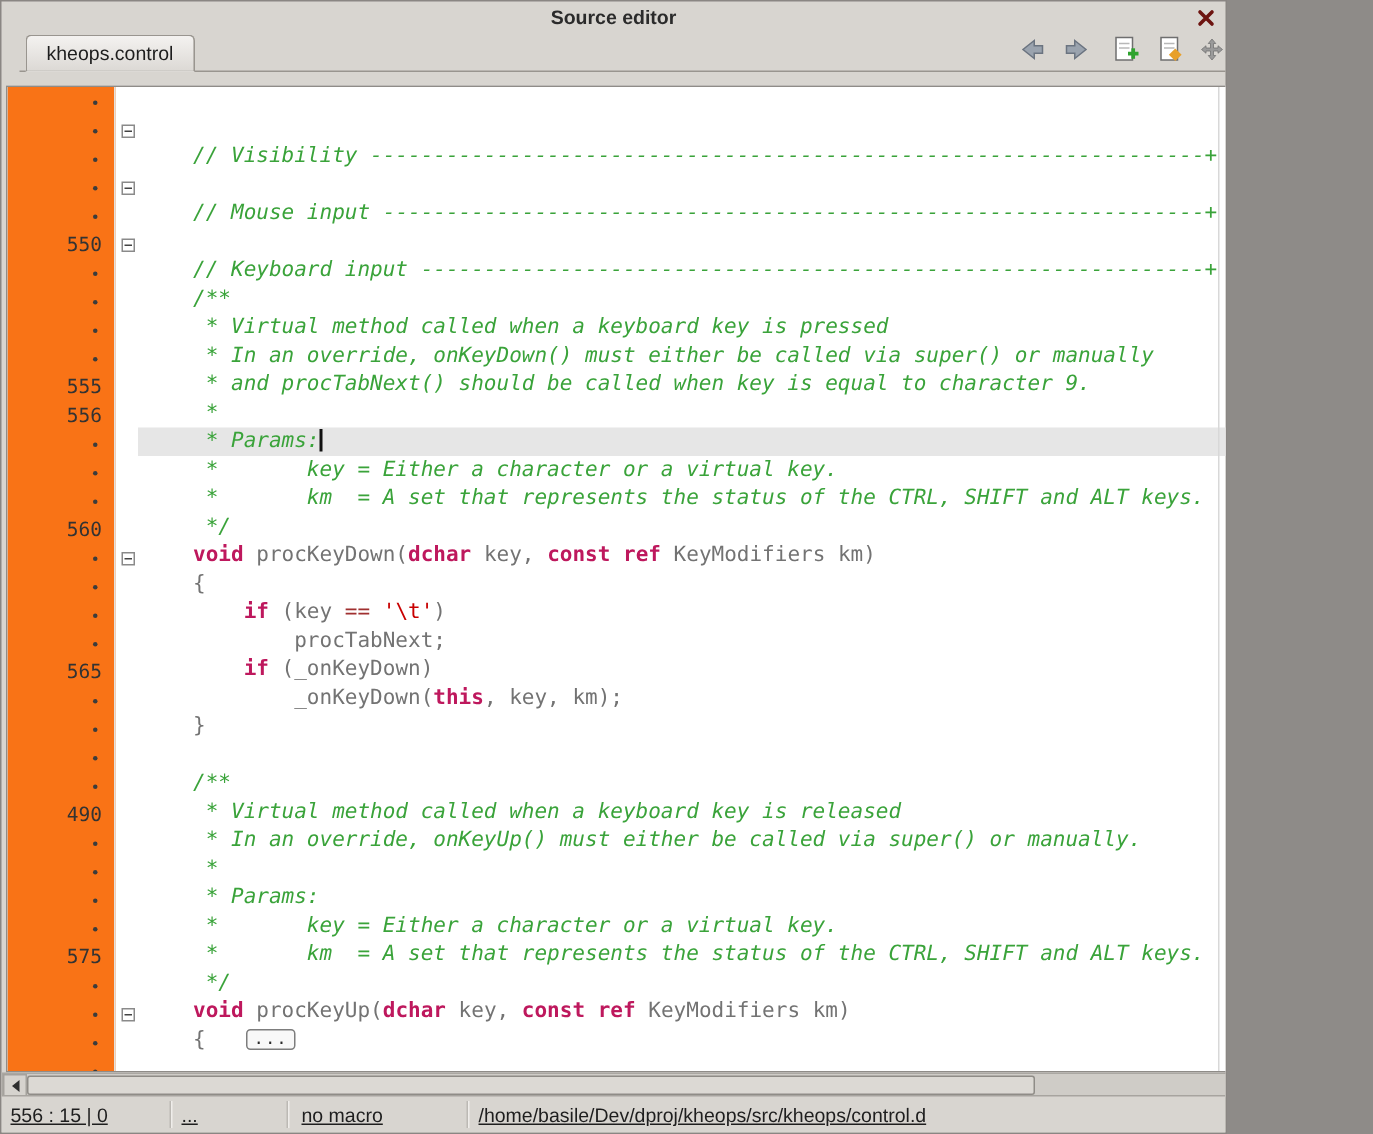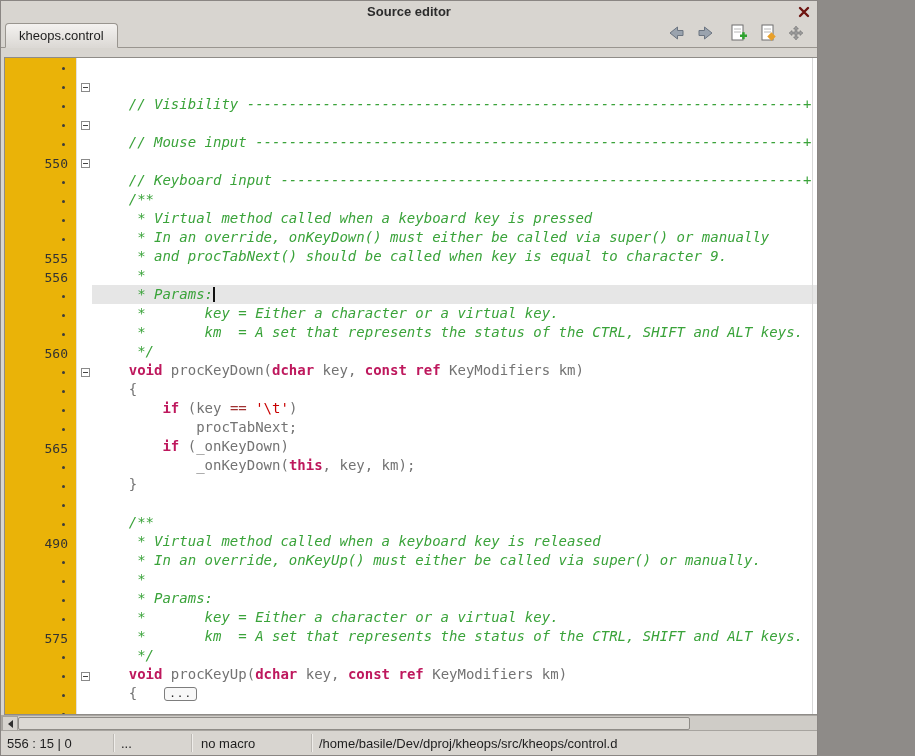--- a/index.html
+++ b/index.html
@@ -6,33 +6,33 @@
   .window{position:relative;width:818px;height:756px;background:#d8d5d0;
     font-family:"Liberation Sans",sans-serif;border:1px solid #8a8683;box-sizing:border-box;overflow:hidden;}
 
   
   .titlebar{position:absolute;left:0;top:0;width:100%;height:21px;}
   .title-text{position:absolute;left:0;top:3px;width:100%;text-align:center;
     font-size:13px;font-weight:bold;color:#2b2b2b;}
   .close-btn{position:absolute;right:5px;top:3px;width:16px;height:16px;cursor:pointer;}
 
   
-  .tabbar{position:absolute;left:0;top:21px;width:100%;height:26px;
+  .tabbar{position:absolute;left:12px;top:21px;width:100%;height:26px;
     border-bottom:1px solid #99958f;box-sizing:border-box;text-align:center;}
   .tab{position:absolute;left:4px;bottom:-1px;height:25px;line-height:23px;padding:0 13px;
     background:linear-gradient(#f4f2f0,#dcd9d5);border:1px solid #99958f;border-bottom:1px solid #dcd9d5;
     border-radius:4px 4px 0 0;font-size:13px;color:#1d1d1d;box-sizing:border-box;}
   .tool-btn{position:absolute;top:2px;width:22px;height:22px;display:flex;align-items:center;justify-content:center;}
   .btn-back{right:130px}.btn-fwd{right:100px}.btn-new{right:68px}.btn-save{right:38px}
   .btn-move{right:12px;width:18px}
 
   
   .editor{position:absolute;left:3px;top:56px;width:894px;height:658px;background:#fff;
     border:1px solid #8f8c88;box-sizing:border-box;overflow:hidden;}
-  .gutter{position:absolute;left:0;top:0;bottom:0;width:72px;background:#eab308;
+  .gutter{position:absolute;left:0;top:0;bottom:0;width:72px;background:#f97316;
     border-right:1px solid #e3e1dd;padding-top:1px;box-sizing:border-box;}
   .folds{position:absolute;left:73px;top:0;bottom:0;width:14px;background:#fff;padding-top:1px;}
   .code{position:absolute;left:87px;top:0;right:0;bottom:0;padding-top:18px;}
   .g-row{height:19px;display:flex;align-items:center;justify-content:flex-end;padding-right:8px;
     font-family:"DejaVu Sans Mono",monospace;font-size:13px;color:#333;}
   .dot{width:3px;height:3px;border-radius:50%;background:#3c3c3c;display:inline-block;margin-right:3px;}
   .f-row{height:19px;display:flex;align-items:center;justify-content:center;}
   .fold-box{width:9px;height:9px;border:1px solid #8a8a8a;background:#fff;box-sizing:border-box;
     position:relative;display:block;}
   .fold-box::after{content:"";position:absolute;left:1px;right:1px;top:3px;height:1px;background:#444;}
@@ -69,21 +69,21 @@
   .tri-up{width:0;height:0;border-left:4px solid transparent;border-right:4px solid transparent;border-bottom:5px solid #2e2e2e;}
   .tri-down{width:0;height:0;border-left:4px solid transparent;border-right:4px solid transparent;border-top:5px solid #2e2e2e;}
   .tri-left{width:0;height:0;border-top:4px solid transparent;border-bottom:4px solid transparent;border-right:5px solid #2e2e2e;}
   .tri-right{width:0;height:0;border-top:4px solid transparent;border-bottom:4px solid transparent;border-left:5px solid #2e2e2e;}
   .corner{position:absolute;left:897px;top:714px;width:17px;height:17px;background:#d8d5d0;
     display:flex;align-items:center;justify-content:center;}
 
   
   .statusbar{position:absolute;left:0;bottom:0;width:100%;height:25px;background:#d8d5d0;
     border-top:1px solid #a7a49f;box-sizing:border-box;font-size:13px;color:#1e1e1e;}
-  .status-item{position:absolute;top:5px;white-space:pre;}
+  .status-item{position:absolute;top:5px;white-space:pre;text-decoration:underline;}
   .st-caret{left:6px}.st-dots{left:120px}.st-macro{left:200px}.st-path{left:318px}
   .status-sep{position:absolute;top:3px;bottom:3px;width:1px;background:#bcb9b4;box-shadow:1px 0 0 #efedea;}
 </style>
 </head>
 <body>
 
 <div class="window">
 
   <div class="titlebar">
     <div class="title-text">Source editor</div>

